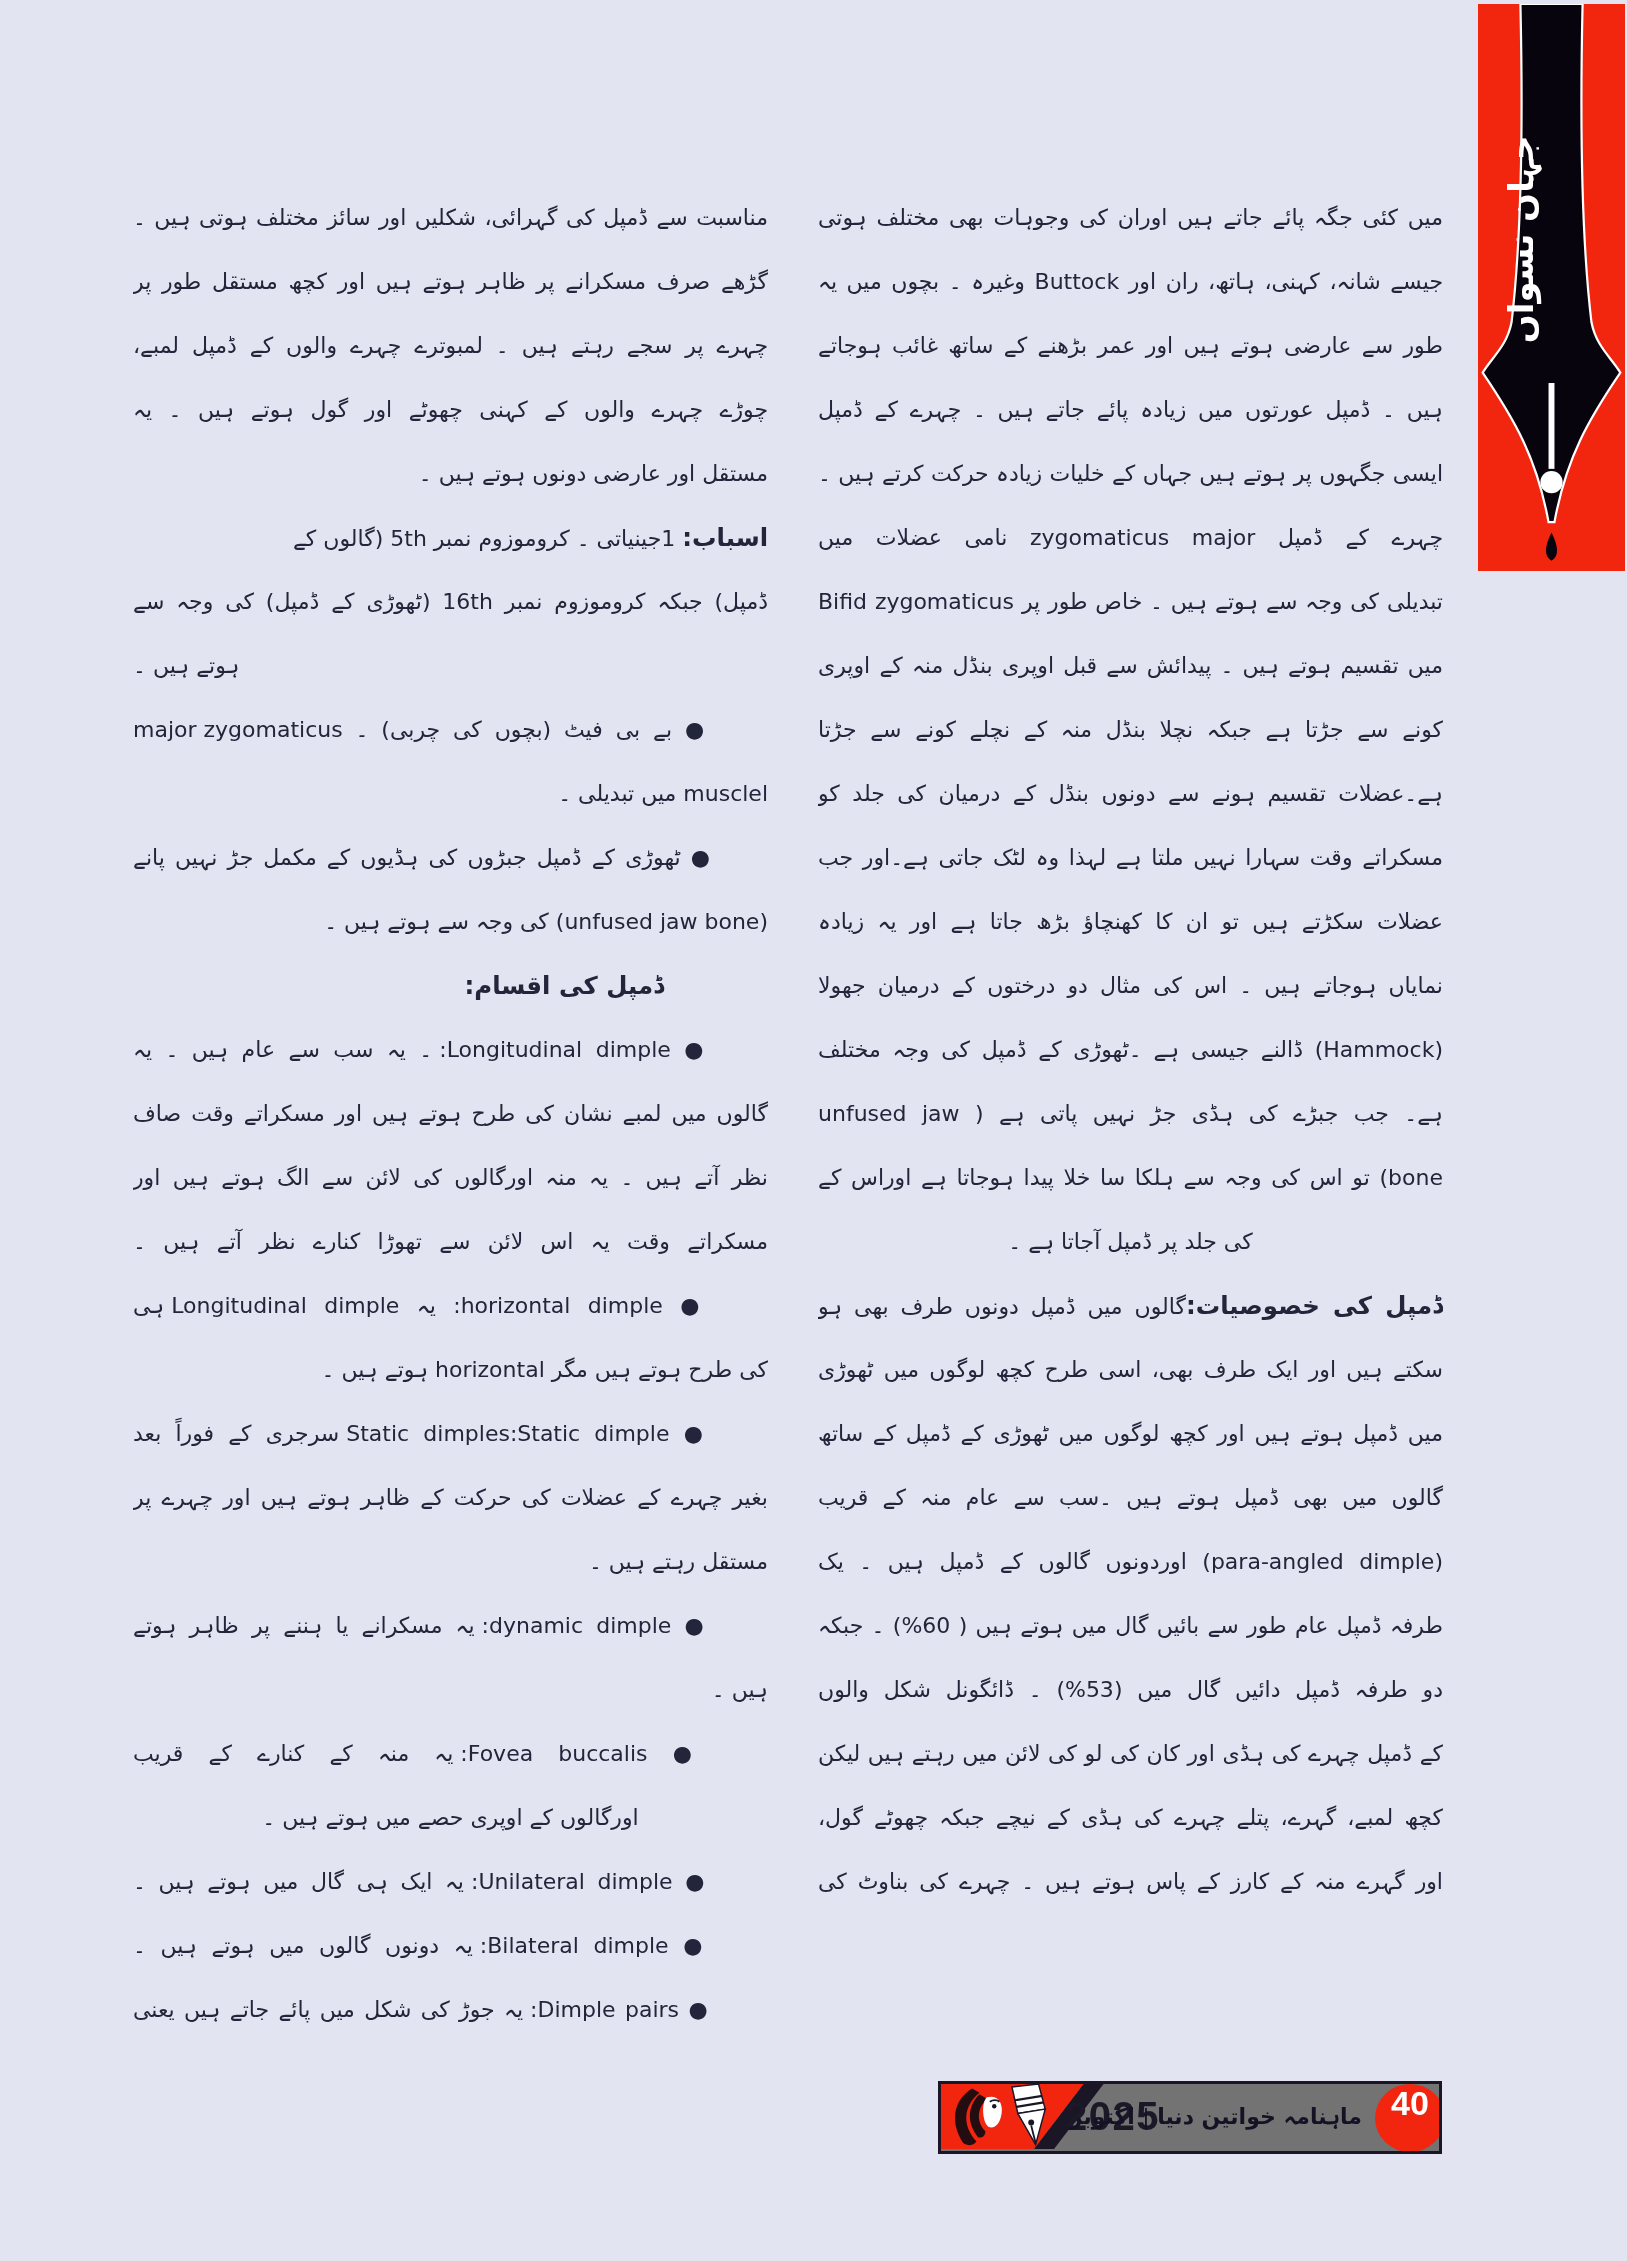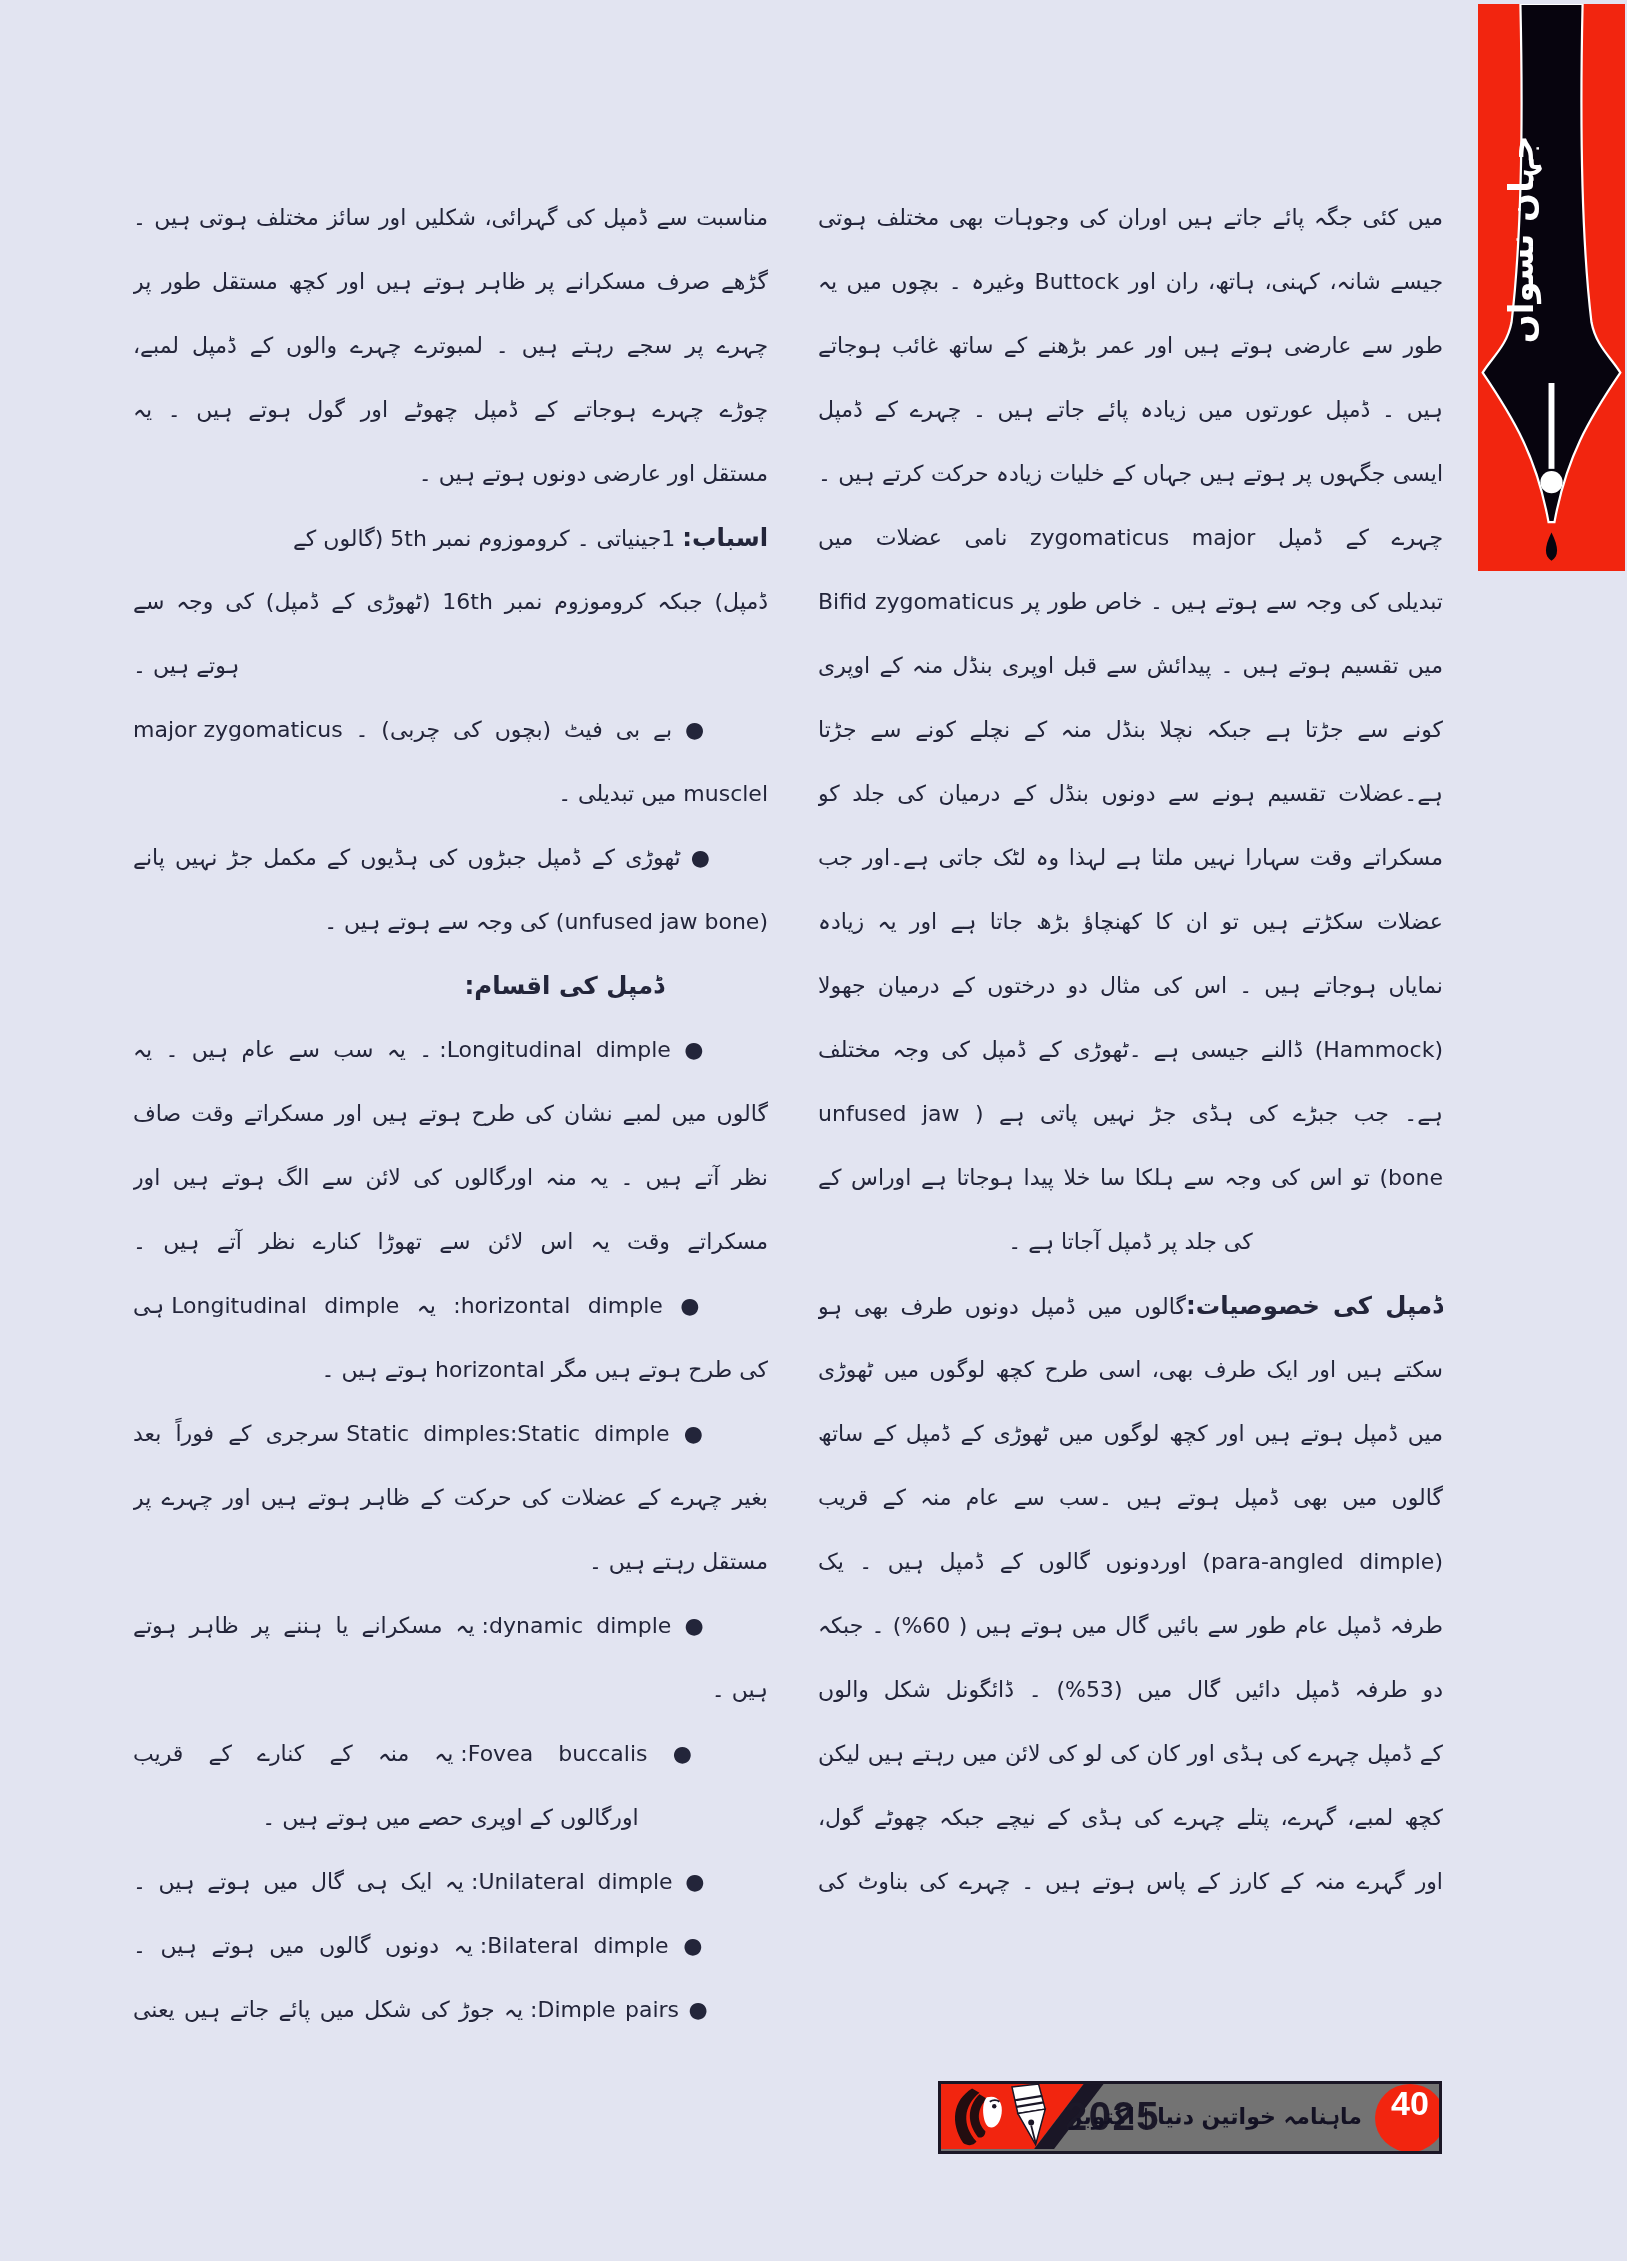--- a/index.html
+++ b/index.html
@@ -76,21 +76,21 @@
       <path d="M 99 714 C 89 734 89 746 99 752 C 109 746 109 734 99 714 Z" fill="#07040e"></path>
       <text transform="translate(74 318) rotate(-90)" text-anchor="middle" font-family="DejaVu Sans, sans-serif" font-size="46" font-weight="bold" fill="#ffffff" direction="rtl">جہان نسواں</text>
     </svg>
   </div>
 
   <main>
     <section class="col col-left" id="col-left">
         <div class="line a-j">مناسبت سے ڈمپل کی گہرائی، شکلیں اور سائز مختلف ہوتی ہیں ۔ کچھ</div>
         <div class="line a-j">گڑھے صرف مسکرانے پر ظاہر ہوتے ہیں اور کچھ مستقل طور پر</div>
         <div class="line a-j">چہرے پر سجے رہتے ہیں ۔ لمبوترے چہرے والوں کے ڈمپل لمبے،</div>
-        <div class="line a-j">چوڑے چہرے ہوجاتے کے ڈمپل چھوٹے اور گول ہوتے ہیں ۔ یہ</div>
+        <div class="line a-j">چوڑے چہرے والوں کے کہنی چھوٹے اور گول ہوتے ہیں ۔ یہ</div>
         <div class="line a-r">مستقل اور عارضی دونوں ہوتے ہیں ۔</div>
         <div class="line a-r"><b>اسباب:</b> 1جینیاتی ۔ کروموزوم نمبر 5th (گالوں کے</div>
         <div class="line a-j">ڈمپل) جبکہ کروموزوم نمبر 16th (ٹھوڑی کے ڈمپل) کی وجہ سے</div>
         <div class="line a-l">ہوتے ہیں ۔</div>
         <div class="line a-j ind1">● بے بی فیٹ (بچوں کی چربی) ۔ major zygomaticus</div>
         <div class="line a-r">musclel میں تبدیلی ۔</div>
         <div class="line a-j ind1">● ٹھوڑی کے ڈمپل جبڑوں کی ہڈیوں کے مکمل جڑ نہیں پانے</div>
         <div class="line a-r">(unfused jaw bone) کی وجہ سے ہوتے ہیں ۔</div>
         <div class="line a-r ind2"><b>ڈمپل کی اقسام:</b></div>
         <div class="line a-j ind1">● Longitudinal dimple: ۔ یہ سب سے عام ہیں ۔ یہ</div>

